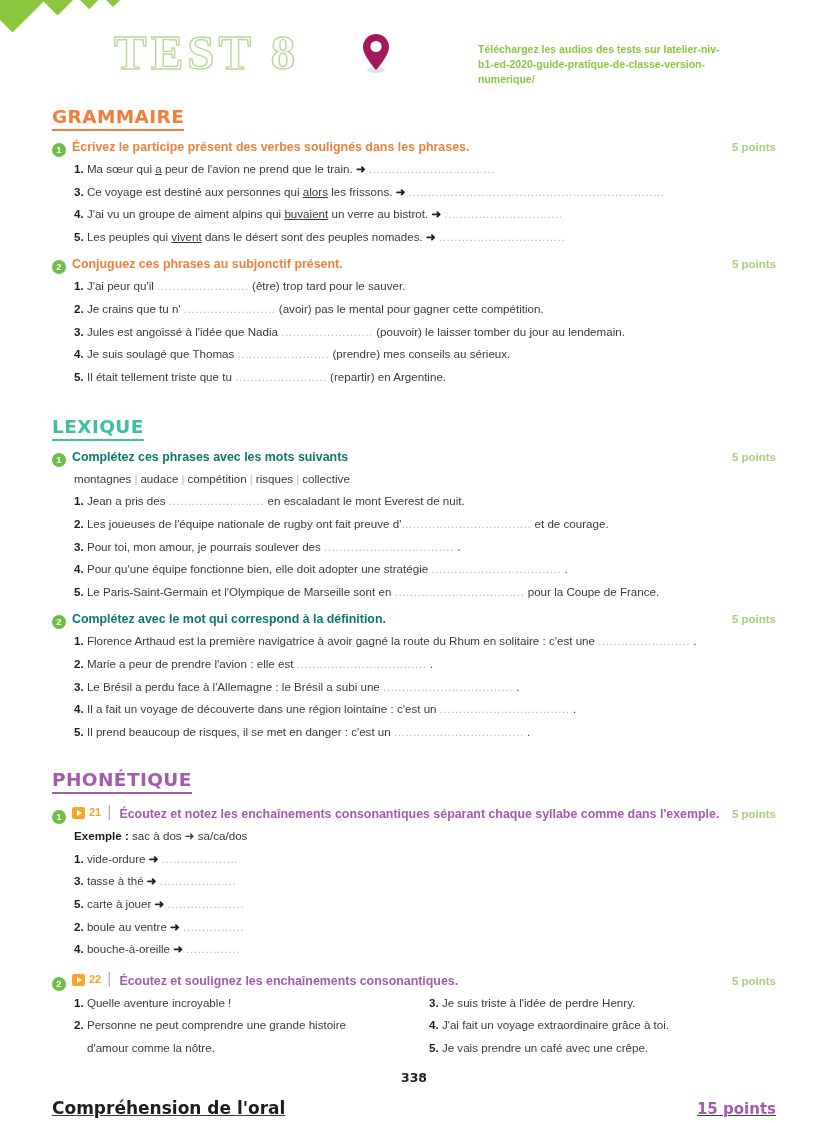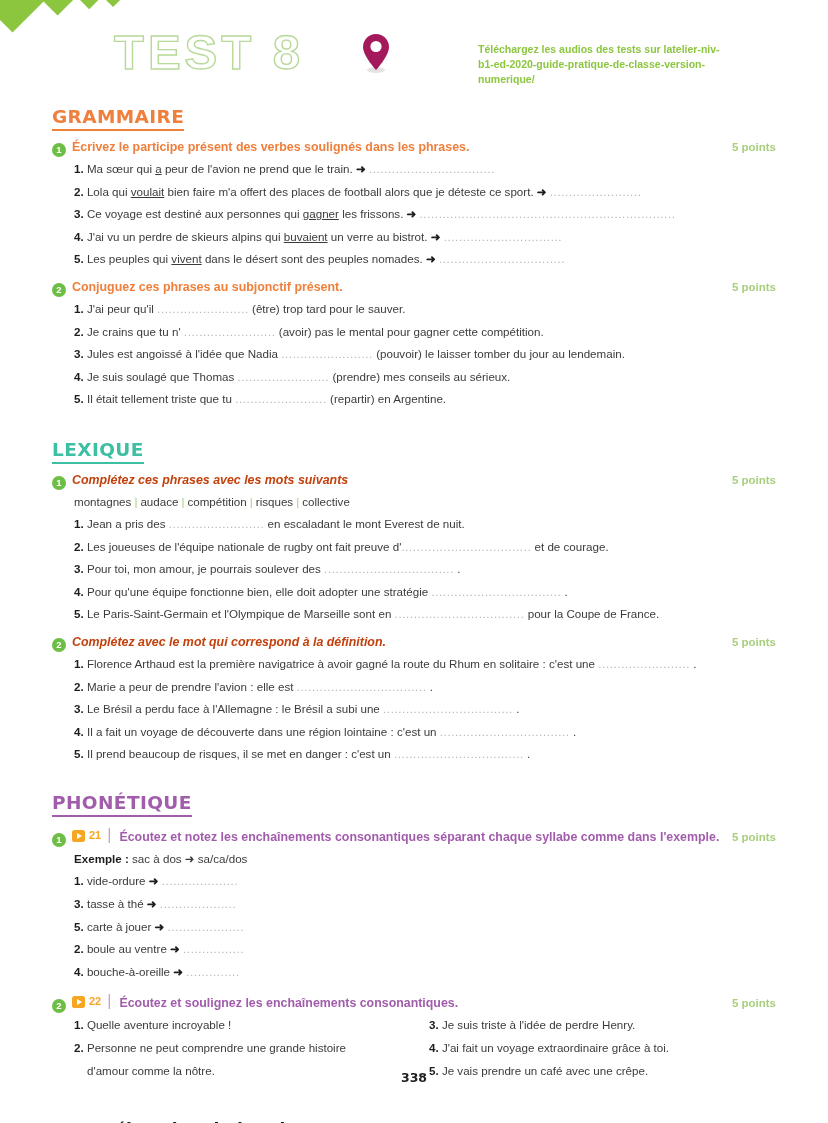--- a/index.html
+++ b/index.html
@@ -39,21 +39,21 @@
   .header { position: relative; height: 104px; }
   .test-title {
     position: absolute;
     left: 62px;
     top: 24px;
     font-size: 49px;
     font-weight: bold;
     letter-spacing: 4px;
     color: transparent;
     -webkit-text-stroke: 1.4px #b8d99a;
-    font-family: Liberation Sans, sans-serif;
+    font-family: Liberation Serif, serif;
   }
   .pin-icon { position: absolute; left: 308px; top: 32px; }
   .download-note {
     position: absolute;
     right: 48px;
     top: 42px;
     width: 250px;
     font-size: 10.5px;
     font-weight: bold;
     line-height: 1.42;
@@ -94,21 +94,21 @@
     color: #fff;
     font-size: 9.5px;
     font-weight: bold;
     line-height: 14px;
     text-align: center;
     position: relative;
     top: 2px;
   }
   .ex-title { flex: 1 1 auto; font-size: 12.4px; font-weight: bold; }
   .ex-title.orange { color: #ef7f3b; }
-  .ex-title.teal   { color: #c2410c; font-style: italic; }
+  .ex-title.teal   { color: #0f766e; }
   .ex-title.purple { color: #a25cac; }
   .ex-points {
     flex: 0 0 auto;
     font-size: 11.5px;
     font-weight: bold;
     color: #a8cf7e;
     white-space: nowrap;
     padding-left: 10px;
   }
   .ex-points.inline-pts { padding-left: 6px; }
@@ -249,23 +249,22 @@
     <div class="section-head sec-grammaire">GRAMMAIRE</div>
 
     <div class="exercise">
       <div class="ex-head">
         <span class="ex-num">1</span>
         <span class="ex-title orange">Écrivez le participe présent des verbes soulignés dans les phrases.</span>
         <span class="ex-points">5 points</span>
       </div>
       <ul class="items">
         <li class="item"><span class="n">1.</span> <span>Ma sœur qui </span><u>a</u><span> peur de l'avion ne prend que le train. </span><span class="arrow">➜</span> <span class="dots">.................................</span></li>
-        <li class="item"><span class="n">2.</span> <span>Lola qui </span><u>voulait</u><span> bien faire m'a offert des places de football alors que je déteste ce sport. </span><span class="arrow">➜</span> <span class="dots">........................</span></li>
-        <li class="item"><span class="n">3.</span> <span>Ce voyage est destiné aux personnes qui </span><u>gagner</u><span> les frissons. </span><span class="arrow">➜</span> <span class="dots">...................................................................</span></li>
-        <li class="item"><span class="n">4.</span> <span>J'ai vu un perdre de skieurs alpins qui </span><u>buvaient</u><span> un verre au bistrot. </span><span class="arrow">➜</span> <span class="dots">...............................</span></li>
+        <li class="item"><span class="n">3.</span> <span>Ce voyage est destiné aux personnes qui </span><u>alors</u><span> les frissons. </span><span class="arrow">➜</span> <span class="dots">...................................................................</span></li>
+        <li class="item"><span class="n">4.</span> <span>J'ai vu un groupe de aiment alpins qui </span><u>buvaient</u><span> un verre au bistrot. </span><span class="arrow">➜</span> <span class="dots">...............................</span></li>
         <li class="item"><span class="n">5.</span> <span>Les peuples qui </span><u>vivent</u><span> dans le désert sont des peuples nomades. </span><span class="arrow">➜</span> <span class="dots">.................................</span></li>
       </ul>
     </div>
 
     <div class="exercise">
       <div class="ex-head">
         <span class="ex-num">2</span>
         <span class="ex-title orange">Conjuguez ces phrases au subjonctif présent.</span>
         <span class="ex-points">5 points</span>
       </div>

